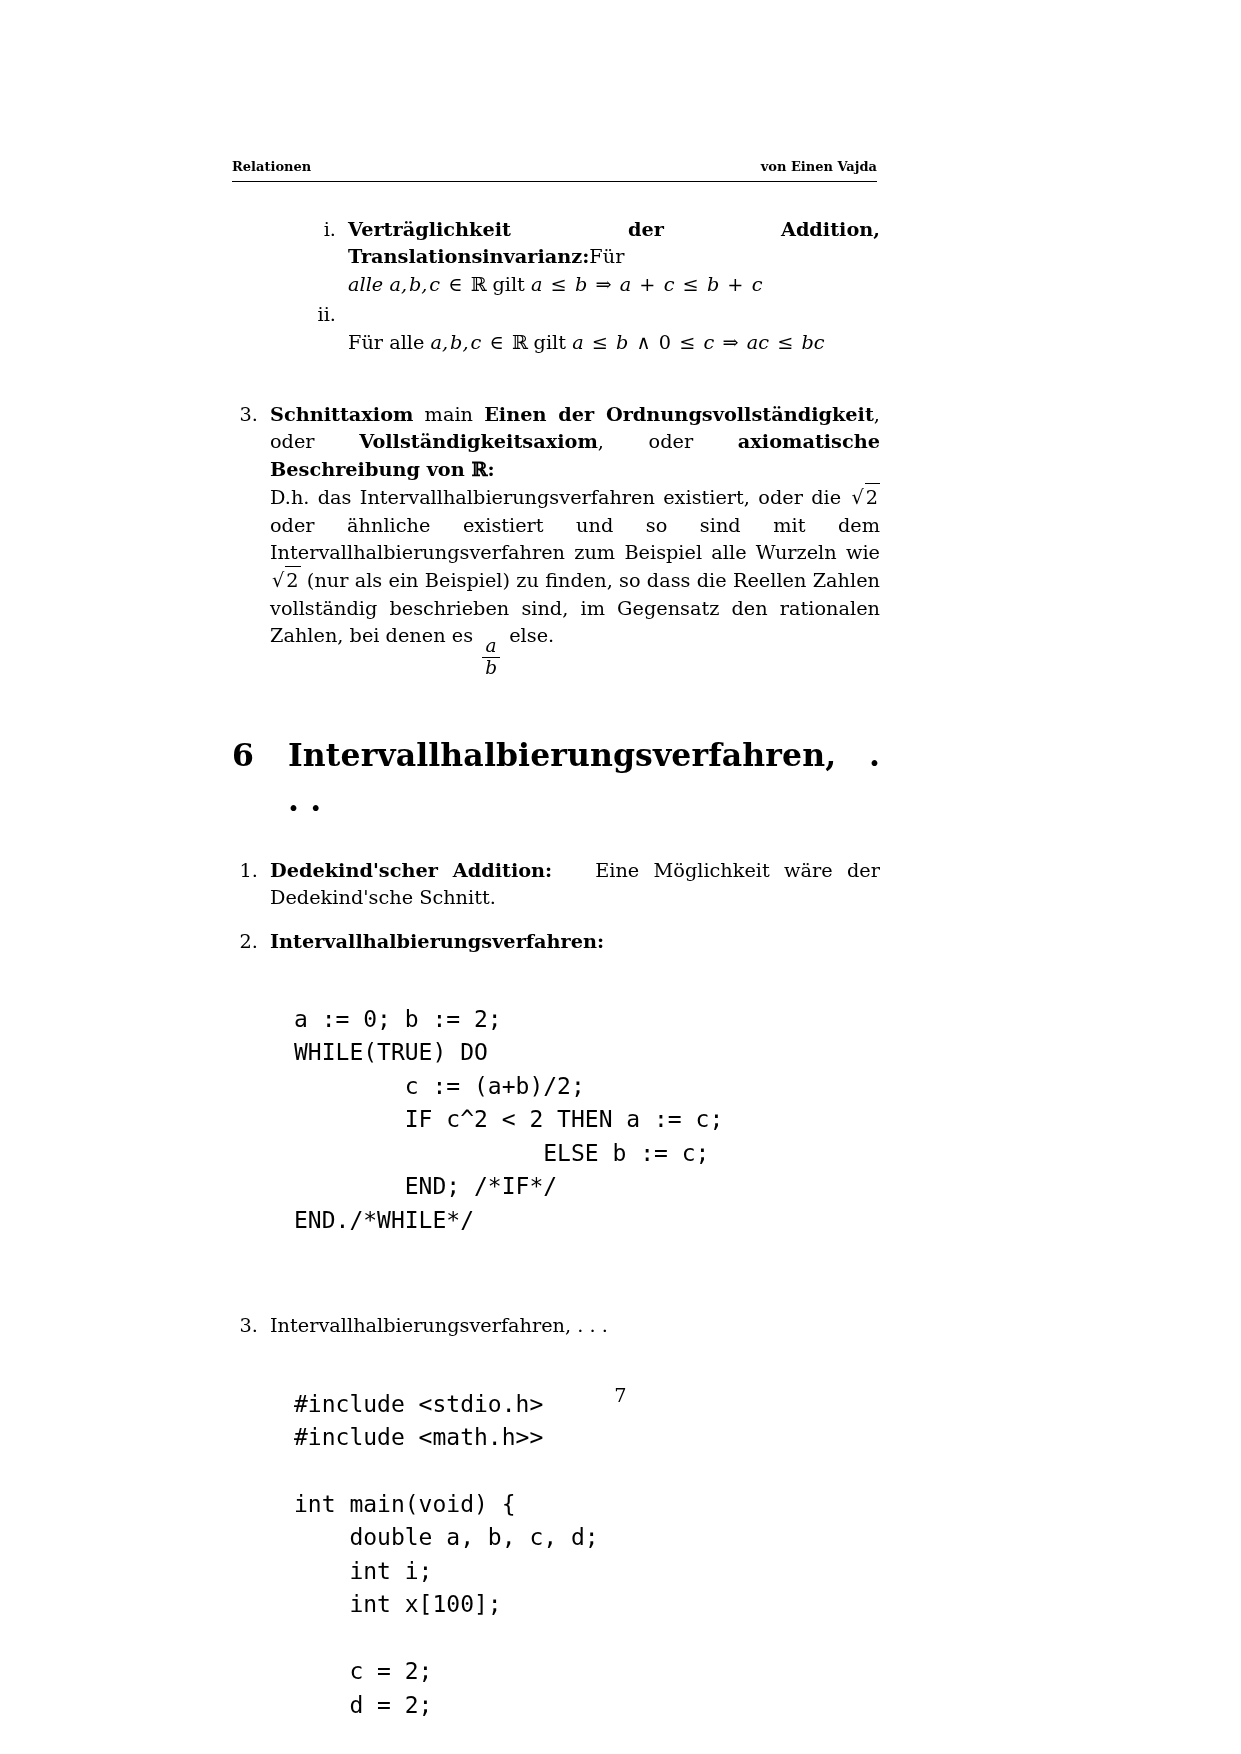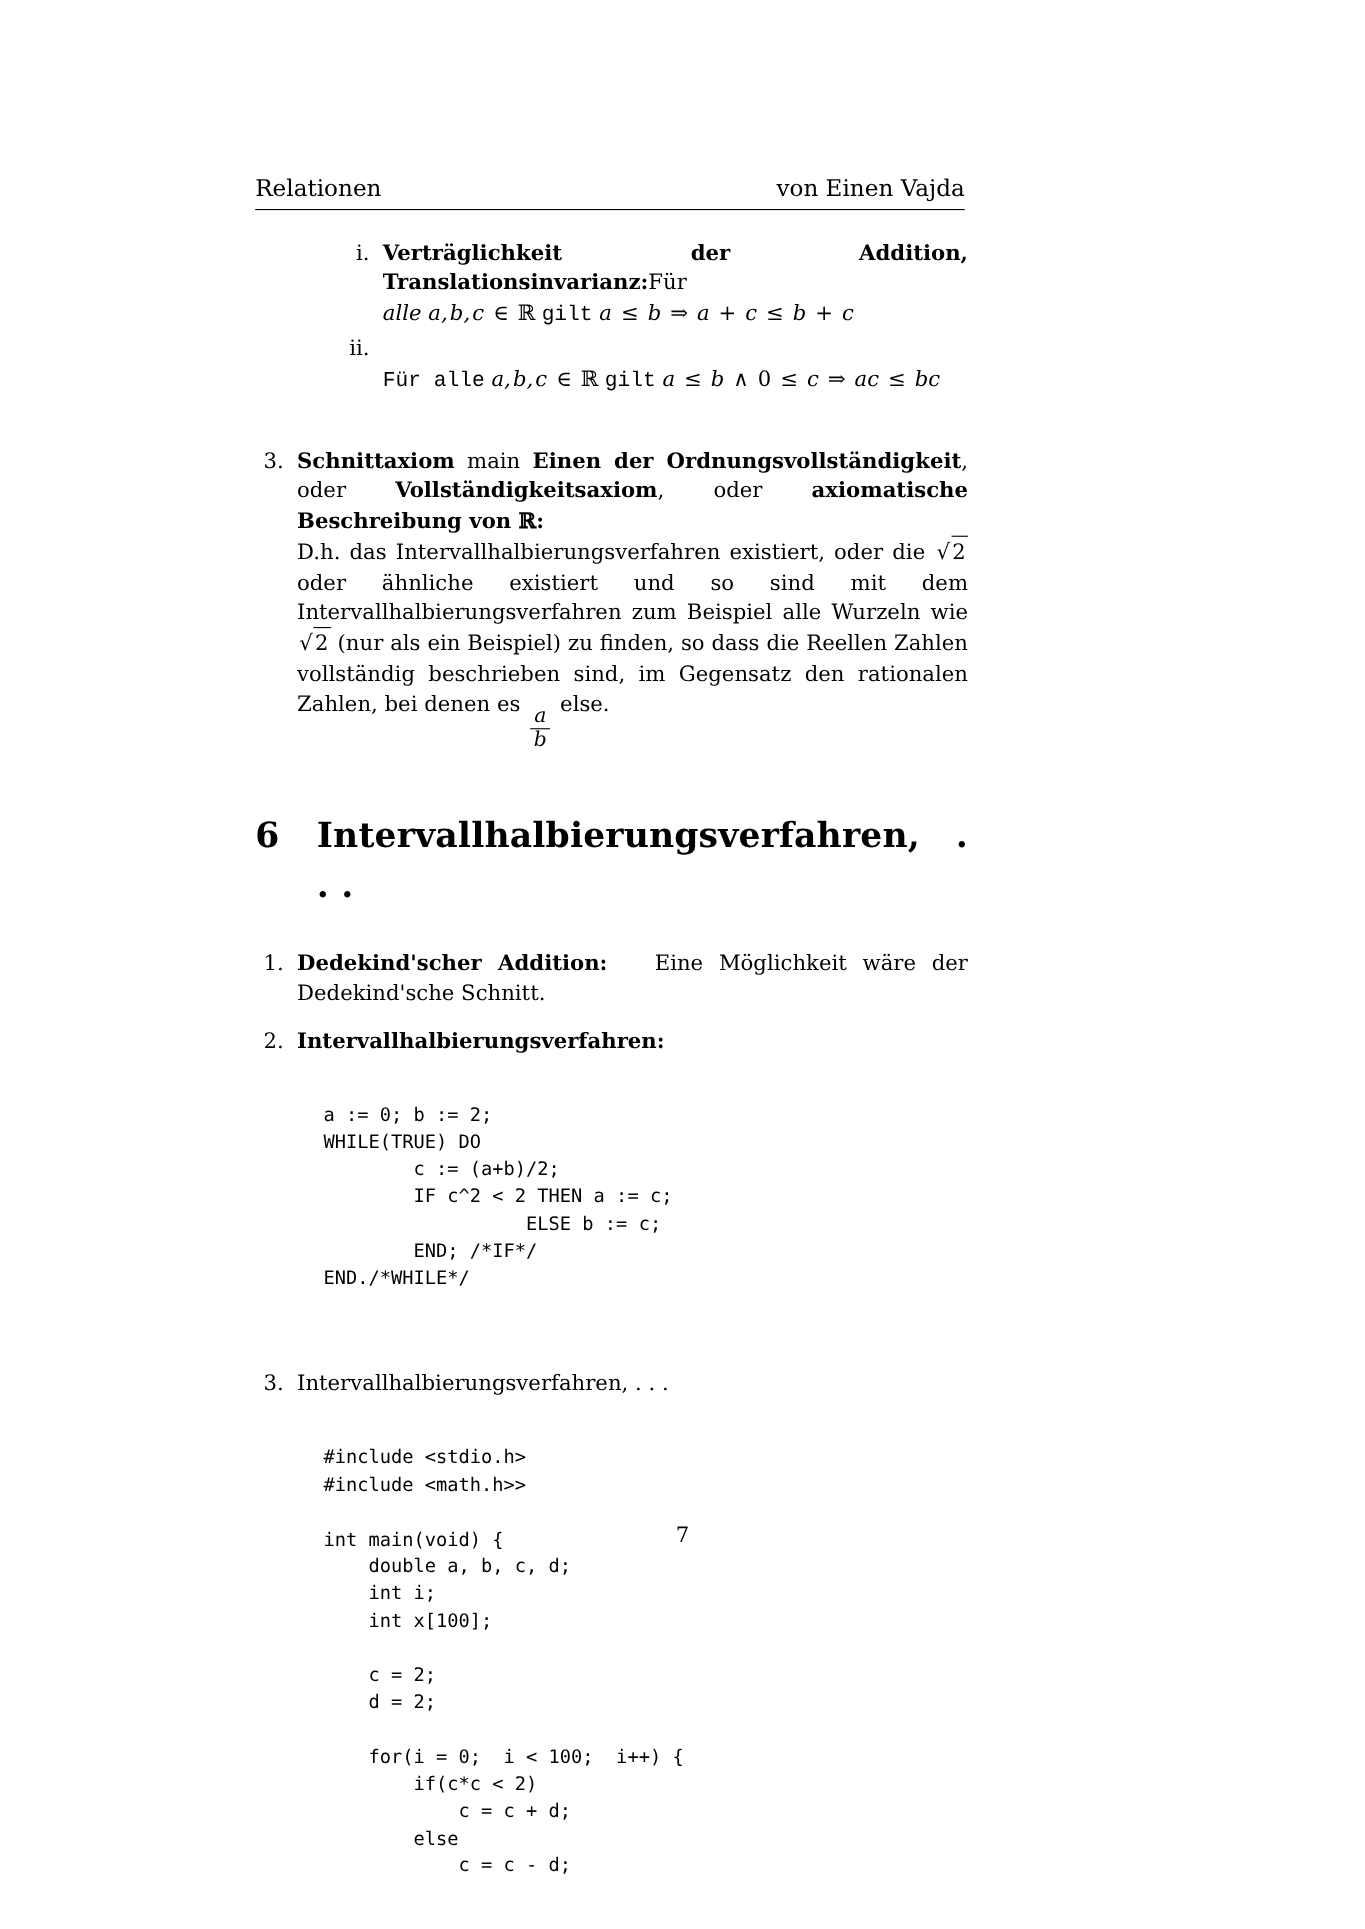--- a/index.html
+++ b/index.html
@@ -21,22 +21,23 @@
     width: 1241px;
     height: 1754px;
   }
 
   
   .runhead {
     position: absolute;
     left: 232px;
     top: 160px;
     width: 645px;
-    font-size: 21px;
+    font-size: 13px;
     line-height: 1.1;
+    font-weight: bold;
   }
   .runhead-row {
     display: flex;
     justify-content: space-between;
     align-items: baseline;
     padding-bottom: 7px;
   }
   .runhead-rule {
     border-bottom: 1.1px solid #000;
     width: 100%;
@@ -93,21 +94,21 @@
   .mathop {
     font-style: normal;
     padding: 0 2px;
   }
   .mathnum { font-style: normal; }
   .bbR {
     font-style: normal;
     font-weight: 500;
     letter-spacing: -0.5px;
   }
-  .upr { font-style: normal; font-family: Liberation Mono, monospace; }
+  .upr { font-style: normal; }
 
   
   .sqrt {
     display: inline-block;
     position: relative;
     font-style: normal;
     white-space: nowrap;
     padding-left: 2px;
   }
   .sqrt > .radicand {
@@ -141,21 +142,21 @@
     font-size: 31.5px;
     font-weight: bold;
     letter-spacing: 0.1px;
   }
   .section-num { width: 56px; flex: 0 0 auto; }
   .section-title { flex: 1 1 auto; }
 
   
   .code {
     font-family: "DejaVu Sans Mono", "Liberation Mono", monospace;
-    font-size: 17px;
+    font-size: 23px;
     line-height: 1.455;
     white-space: pre;
     margin-left: 62px;
     letter-spacing: 0px;
   }
 
   
   .pageno {
     position: absolute;
     left: 0;

